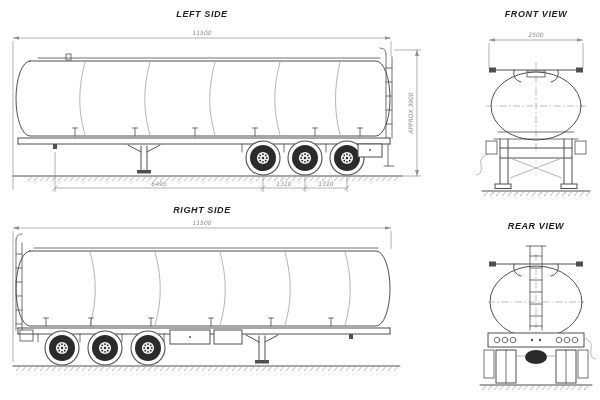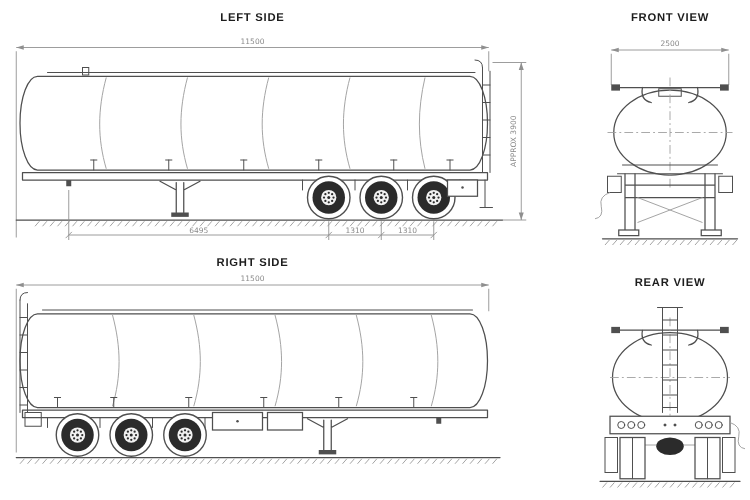--- a/index.html
+++ b/index.html
@@ -1,17 +1,17 @@
 <!DOCTYPE html>
 <html style="--bg: #ffffff; --line: #4f4f4f; --thin: #9e9e9e; --dim: #8f8f8f; --dimtext: #8a8a8a; --text: #1d1d1d; --tire: #2b2b2b;"><head>
 <meta charset="utf-8">
 <style>
   html,body{margin:0;padding:0;}
   body{width:600px;height:400px;background:var(--bg,#ffffff);font-family:"Liberation Sans",sans-serif;overflow:hidden;}
-  .stage{position:relative;width:600px;height:380px;background:var(--bg,#ffffff);}
+  .stage{position:relative;width:600px;height:380px;background:var(--bg,#ffffff);font-style:italic;}
   svg{display:block;}
   .ln{stroke:var(--line,#4f4f4f);fill:none;stroke-width:1;stroke-linecap:round;}
   .ln2{stroke:var(--line,#4f4f4f);fill:none;stroke-width:0.8;stroke-linecap:round;}
   .thin{stroke:var(--thin,#9e9e9e);fill:none;stroke-width:0.75;}
   .cl{stroke:var(--thin,#9e9e9e);fill:none;stroke-width:0.7;stroke-dasharray:7 2.5 1.5 2.5;}
   .dim{stroke:var(--dim,#8f8f8f);fill:none;stroke-width:0.7;}
   .dimfill{fill:var(--dim,#8f8f8f);stroke:none;}
   .lnr{stroke:var(--line,#4f4f4f);fill:#ffffff;stroke-width:1;}
   .solid{fill:var(--line,#4f4f4f);stroke:none;}
   .dark{fill:var(--tire,#2b2b2b);stroke:none;}

